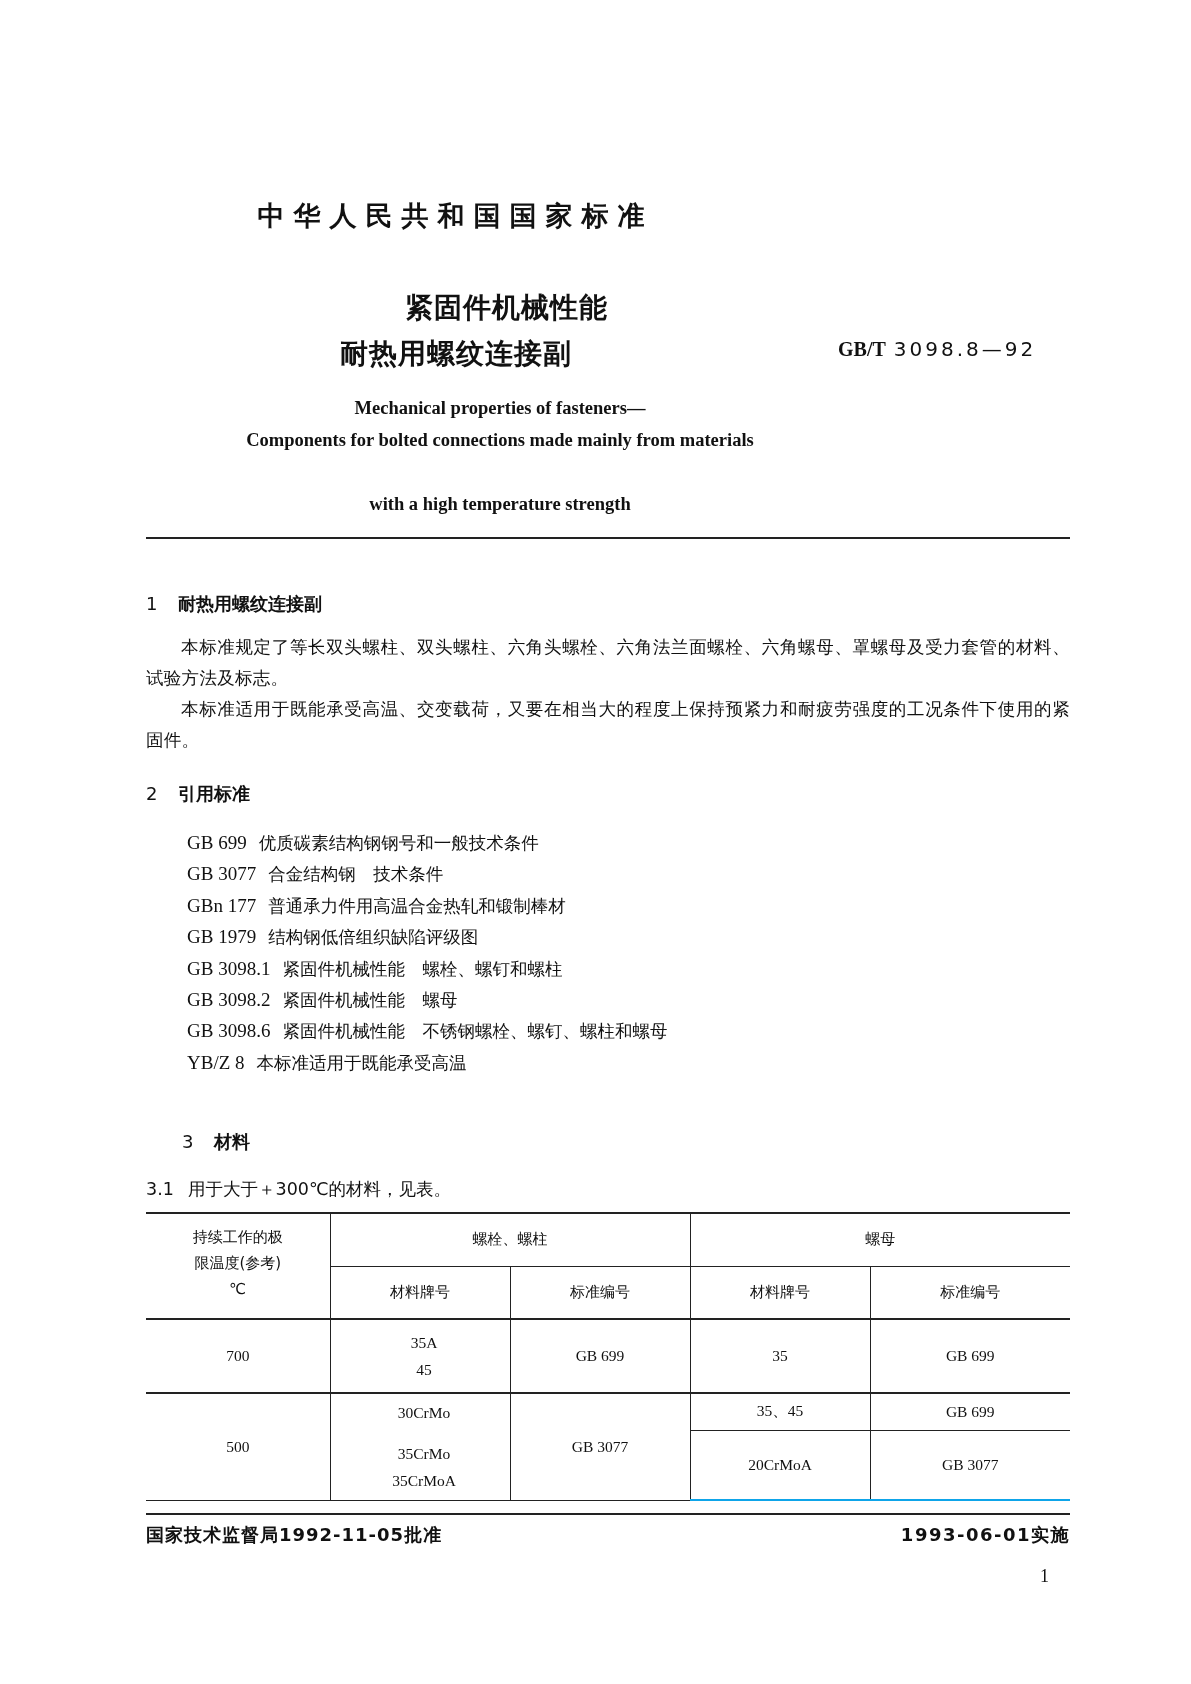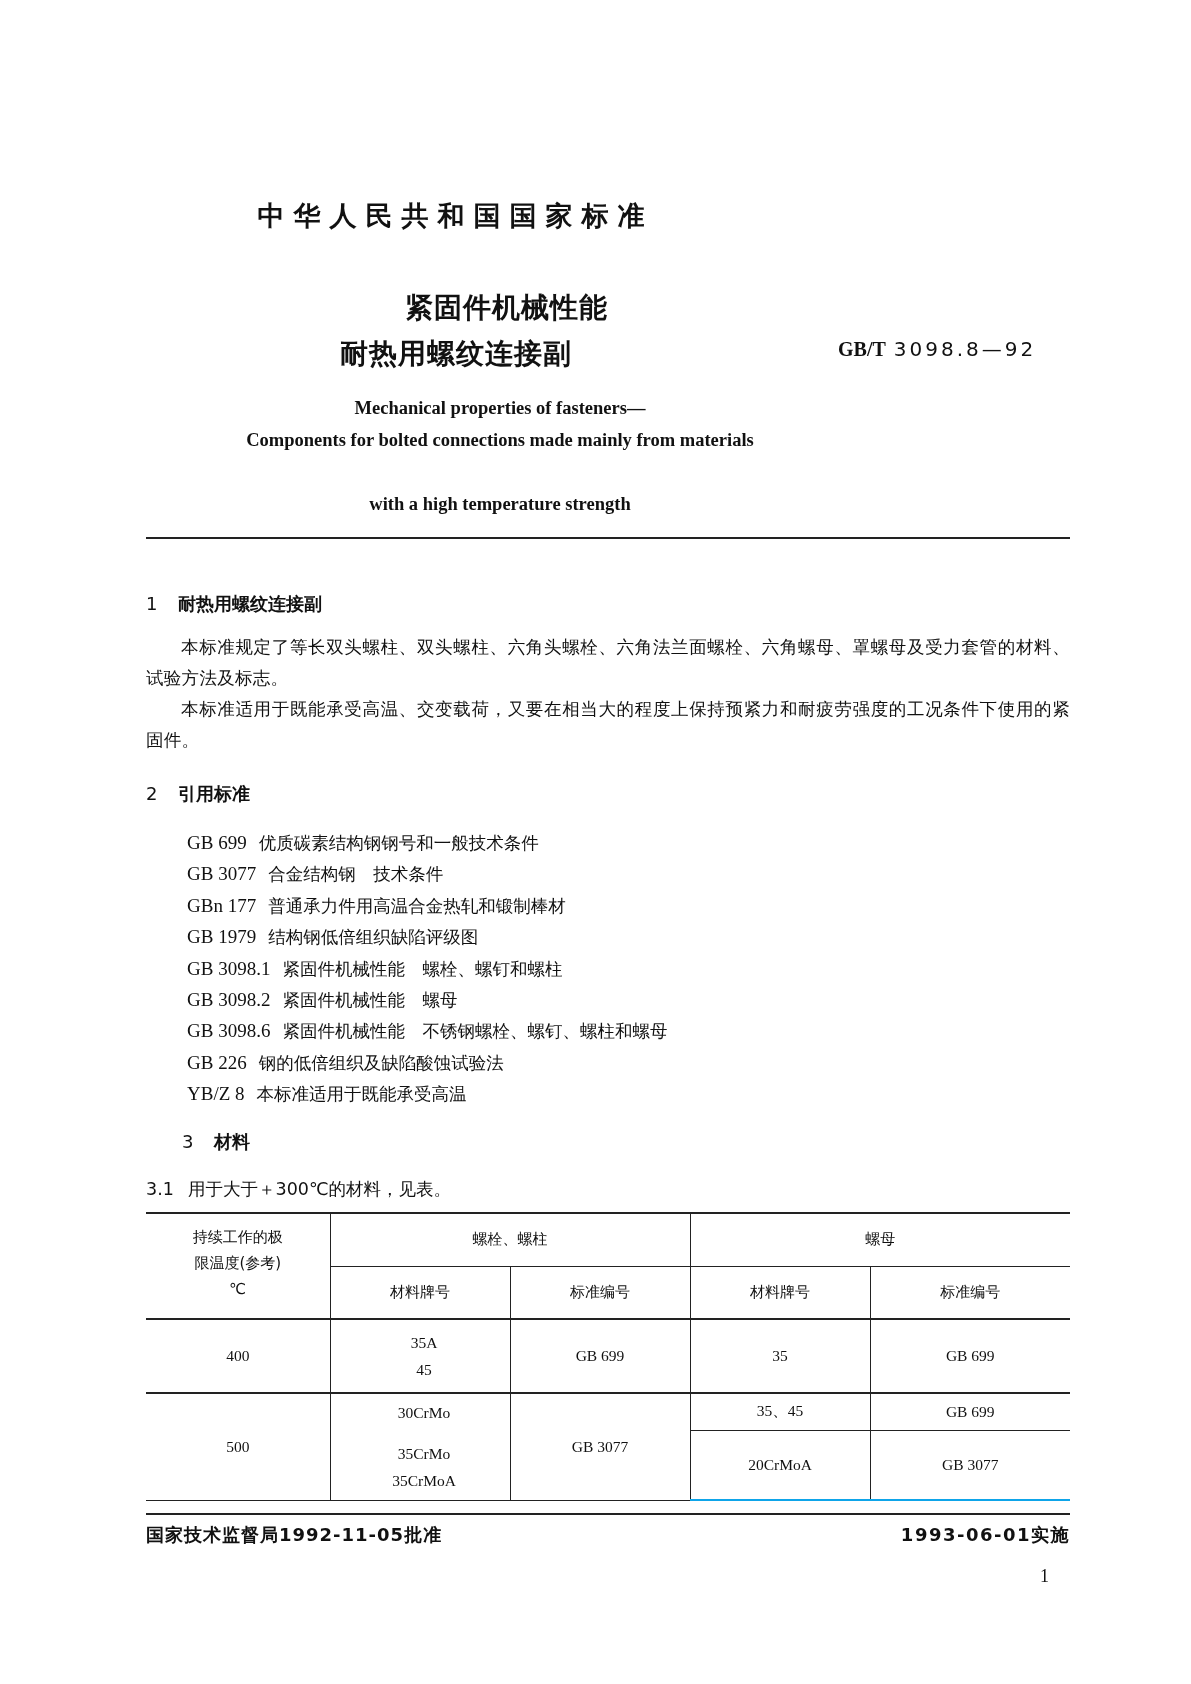--- a/index.html
+++ b/index.html
@@ -204,21 +204,20 @@
   <span class="num">2</span><span>引用标准</span>
 </div>
 <div class="abs refs">
   <div class="ref-item"><span class="ref-code">GB 699</span><span class="ref-title">优质碳素结构钢钢号和一般技术条件</span></div>
   <div class="ref-item"><span class="ref-code">GB 3077</span><span class="ref-title">合金结构钢　技术条件</span></div>
   <div class="ref-item"><span class="ref-code">GBn 177</span><span class="ref-title">普通承力件用高温合金热轧和锻制棒材</span></div>
   <div class="ref-item"><span class="ref-code">GB 1979</span><span class="ref-title">结构钢低倍组织缺陷评级图</span></div>
   <div class="ref-item"><span class="ref-code">GB 3098.1</span><span class="ref-title">紧固件机械性能　螺栓、螺钉和螺柱</span></div>
   <div class="ref-item"><span class="ref-code">GB 3098.2</span><span class="ref-title">紧固件机械性能　螺母</span></div>
   <div class="ref-item"><span class="ref-code">GB 3098.6</span><span class="ref-title">紧固件机械性能　不锈钢螺栓、螺钉、螺柱和螺母</span></div>
-  <div class="ref-item"><span class="ref-code">GB 226</span><span class="ref-title">钢的低倍组织及缺陷酸蚀试验法</span></div>
   <div class="ref-item"><span class="ref-code">YB/Z 8</span><span class="ref-title">本标准适用于既能承受高温</span></div>
 </div>
 
 <div class="abs section-heading sec3">
   <span class="num">3</span><span>材料</span>
 </div>
 <div class="abs sub31">
   <span class="num">3.1</span><span>用于大于＋300℃的材料，见表。</span>
 </div>
 
@@ -240,21 +239,21 @@
     <th colspan="2" class="cjk">螺栓、螺柱</th>
     <th colspan="2" class="cjk">螺母</th>
   </tr>
   <tr class="row-h2">
     <th class="cjk">材料牌号</th>
     <th class="cjk">标准编号</th>
     <th class="cjk">材料牌号</th>
     <th class="cjk">标准编号</th>
   </tr>
   <tr class="row-400 thick-top">
-    <td>400</td>
+    <td>700</td>
     <td class="stack">
       <div>35A</div>
       <div>45</div>
     </td>
     <td>GB 699</td>
     <td>35</td>
     <td>GB 699</td>
   </tr>
   <tr class="row-500a thick-top">
     <td rowspan="2">500</td>

